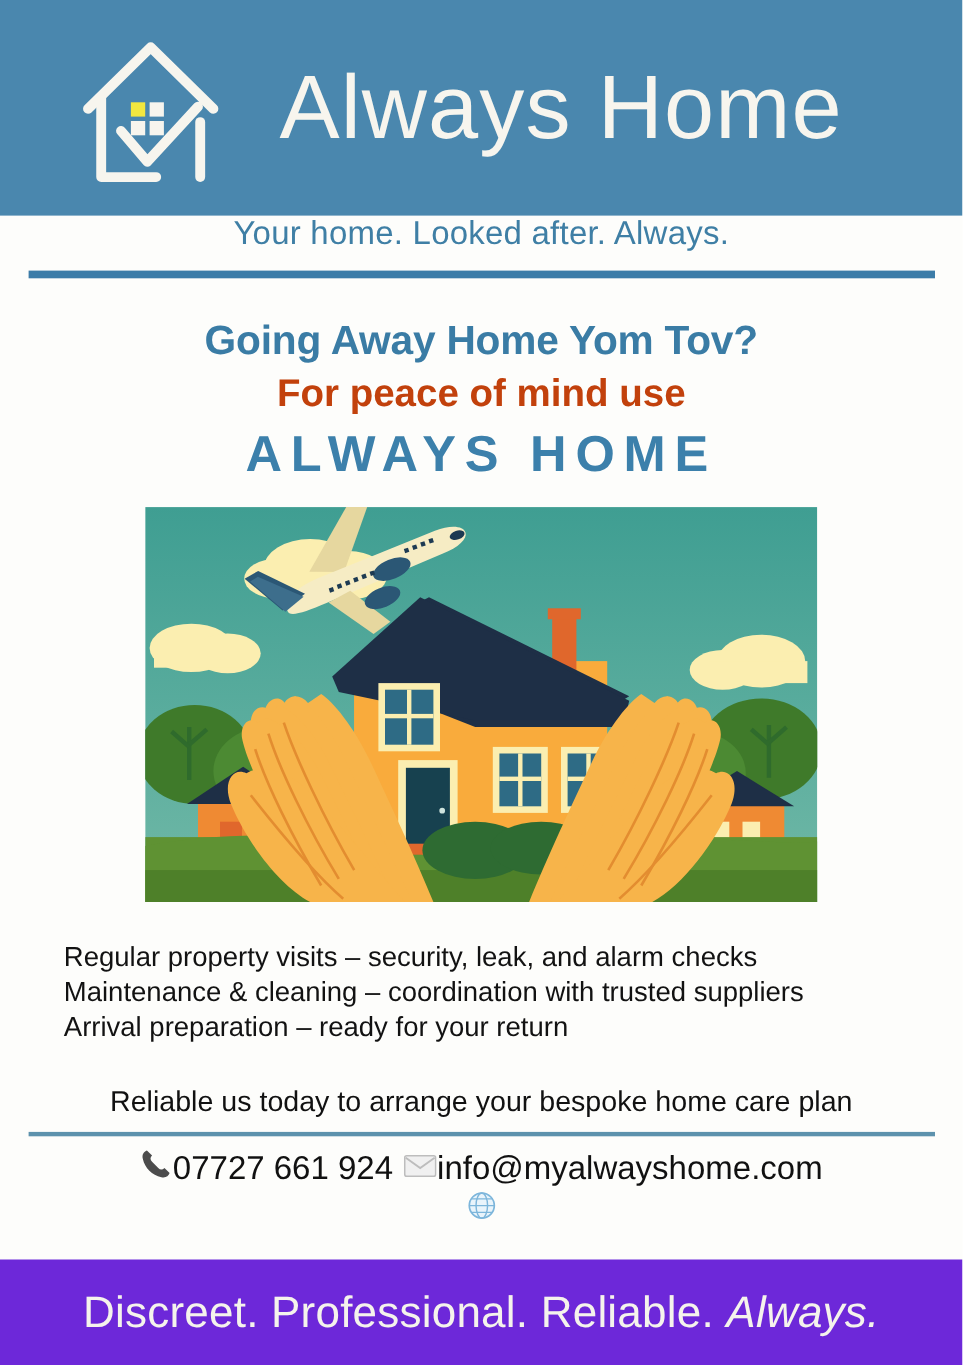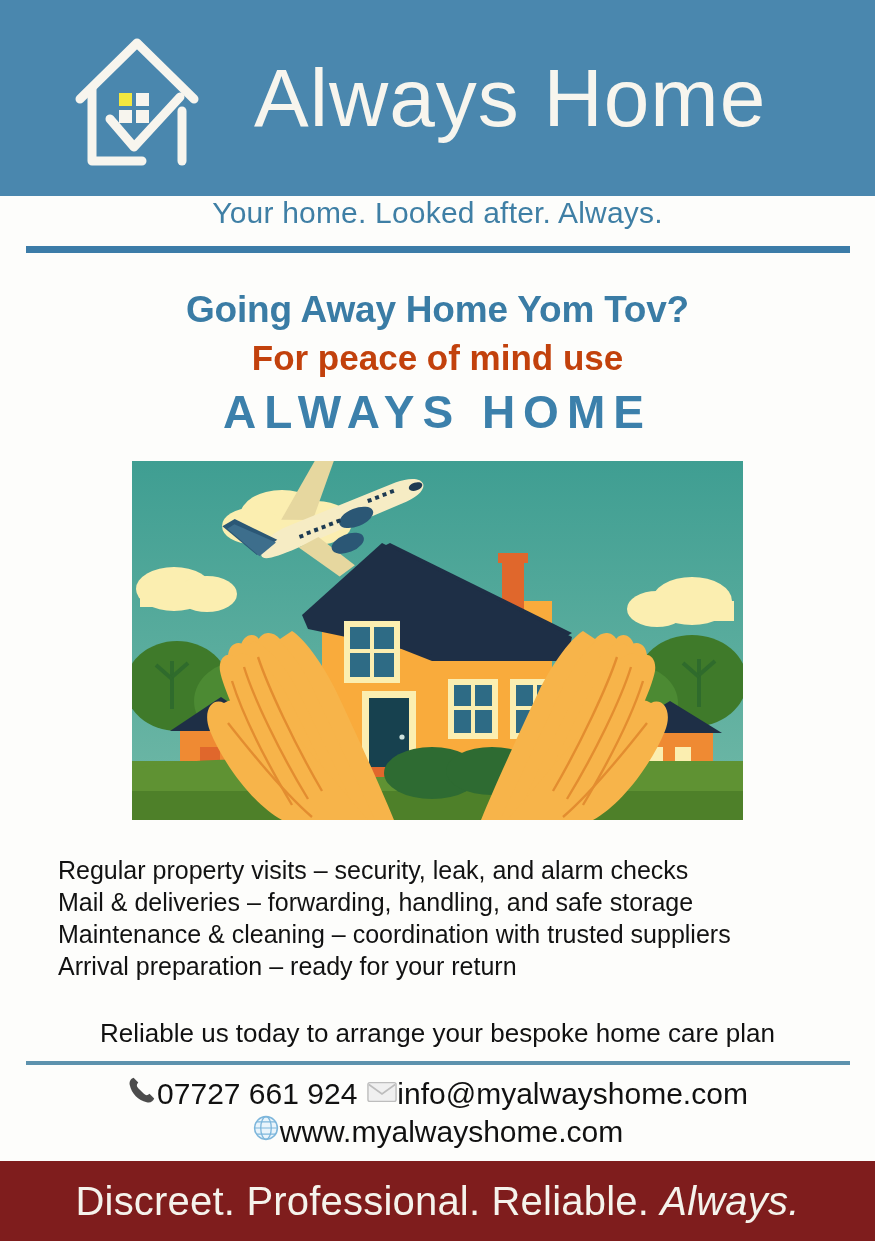--- a/index.html
+++ b/index.html
@@ -143,22 +143,22 @@
     display: inline-block;
     vertical-align: middle;
   }
 
   
   .footer {
     position: absolute;
     left: 0;
     bottom: 0;
     width: 875px;
-    height: 80px;
-    background: #7f1d1d;
+    height: 96px;
+    background: #6d28d9;
     display: flex;
     align-items: center;
     justify-content: center;
   }
   .footer-text {
     color: #f5f3ec;
     font-size: 40px;
     font-weight: 400;
     letter-spacing: 0.2px;
   }
@@ -372,23 +372,20 @@
           <path d="M96 262 C118 290 152 332 180 356"></path>
         </g>
       </g>
     </g>
   </svg>
 </div>
 
 <div class="services">
   <div class="service-line">
     <b>Regular property visits</b><span class="desc"> – </span><span class="desc">security, leak, and alarm checks</span>
-  </div>
-  <div class="service-line">
-    <b>Mail &amp; deliveries</b><span class="desc"> – </span><span class="desc">forwarding, handling, and safe storage</span>
   </div>
   <div class="service-line">
     <b>Maintenance &amp; cleaning</b><span class="desc"> – </span><span class="desc">coordination with trusted suppliers</span>
   </div>
   <div class="service-line">
     <b>Arrival preparation</b><span class="desc"> – </span><span class="desc">ready for your return</span>
   </div>
 </div>
 
 <div class="cta">Reliable us today to arrange your bespoke home care plan</div>
@@ -412,19 +409,18 @@
     <span>info@myalwayshome.com</span>
   </div>
   <div class="contact-row">
     <span class="ic">
       <svg width="28" height="28" viewBox="0 0 32 32">
         <circle cx="16" cy="16" r="13" fill="#e9f4fb" stroke="#7db6db" stroke-width="1.8"></circle>
         <ellipse cx="16" cy="16" rx="6" ry="13" fill="none" stroke="#7db6db" stroke-width="1.5"></ellipse>
         <path d="M3 16 H29 M5 9 H27 M5 23 H27" fill="none" stroke="#7db6db" stroke-width="1.4"></path>
       </svg>
     </span>
-    <span>www.myalwayshome.com</span>
   </div>
 </div>
 
 <div class="footer">
   <div class="footer-text"><span>Discreet. Professional. Reliable. </span><span class="ital">Always.</span></div>
 </div>
 
 </body></html>

